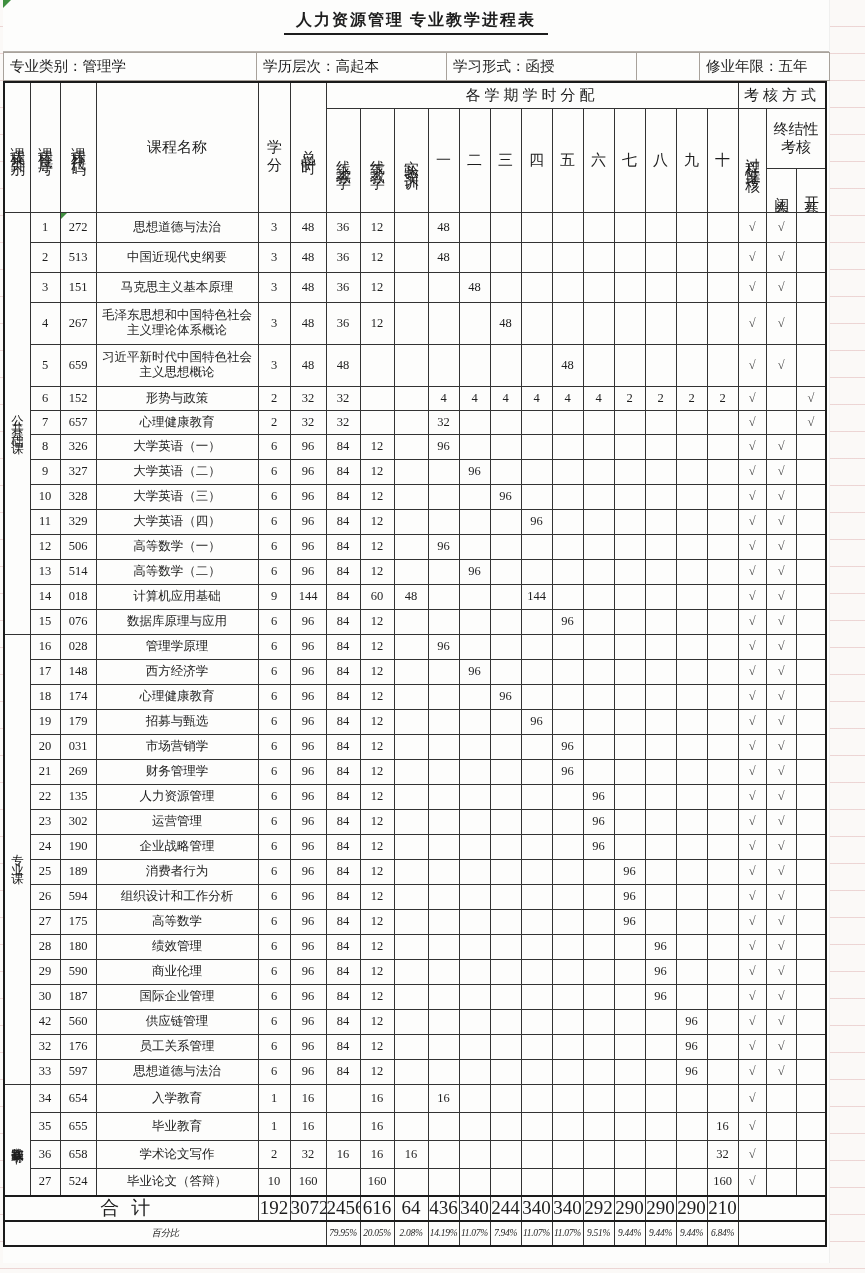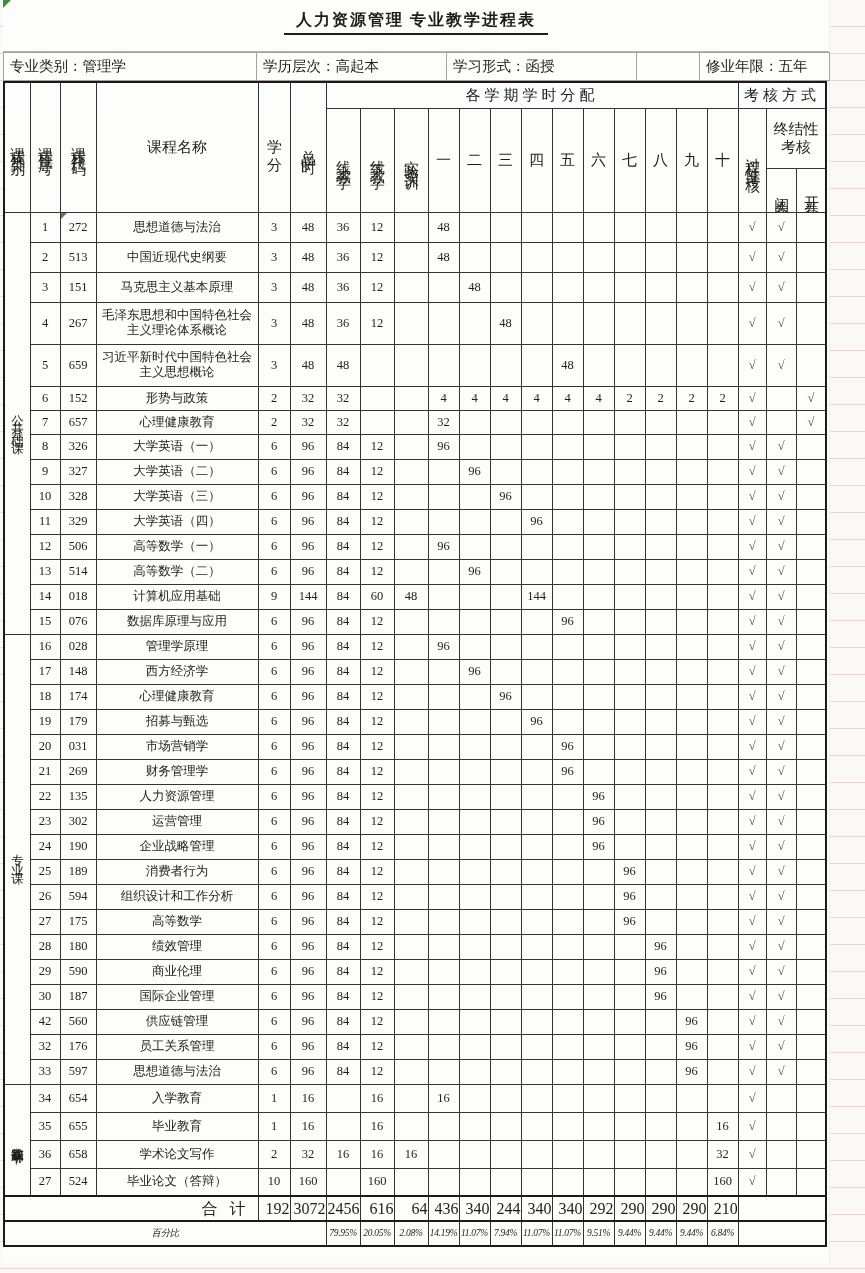--- a/index.html
+++ b/index.html
@@ -39,21 +39,21 @@
   .chk{color:#4c4c4c;font-size:12px;}
   .marked{position:relative;}
   .marked::before{content:"";position:absolute;left:0;top:0;width:0;height:0;
     border-top:6px solid #3f8f3f;border-right:6px solid transparent;}
   .grid tbody tr{height:25px;}
   .grid tbody tr.h30{height:30px;}
   .grid tbody tr.h42{height:42px;}
   .grid tbody tr.h24{height:24px;}
   .grid tbody tr.h28{height:28px;}
   .sumrow{height:34px;}
-  .sumrow td{border-top:2px solid #1a1a1a;font-size:16px;text-align:right;}
+  .sumrow td{border-top:2px solid #1a1a1a;font-size:19px;}
   .sumlabel{font-size:15px;letter-spacing:12px;}
   .pctrow{height:32px;font-style:italic;}
   .pctrow td{border-top:2px solid #1a1a1a;font-size:9.5px;letter-spacing:-0.3px;}
   .pctlabel{font-size:15px;letter-spacing:8px;}
 </style>
 </head>
 <body>
 
 <div class="sheet">
   <div class="corner-tri"></div>

